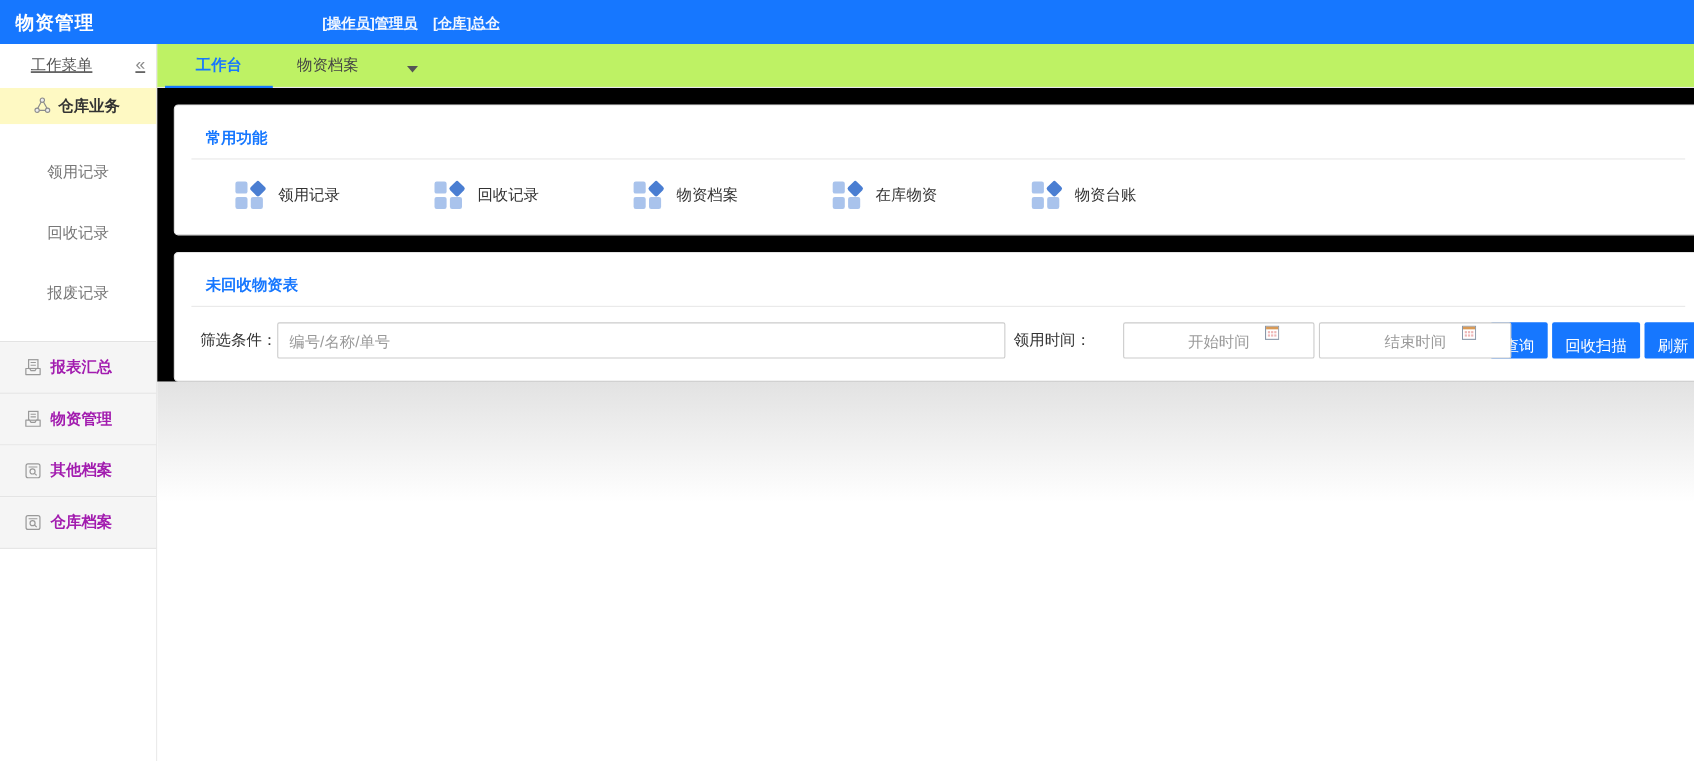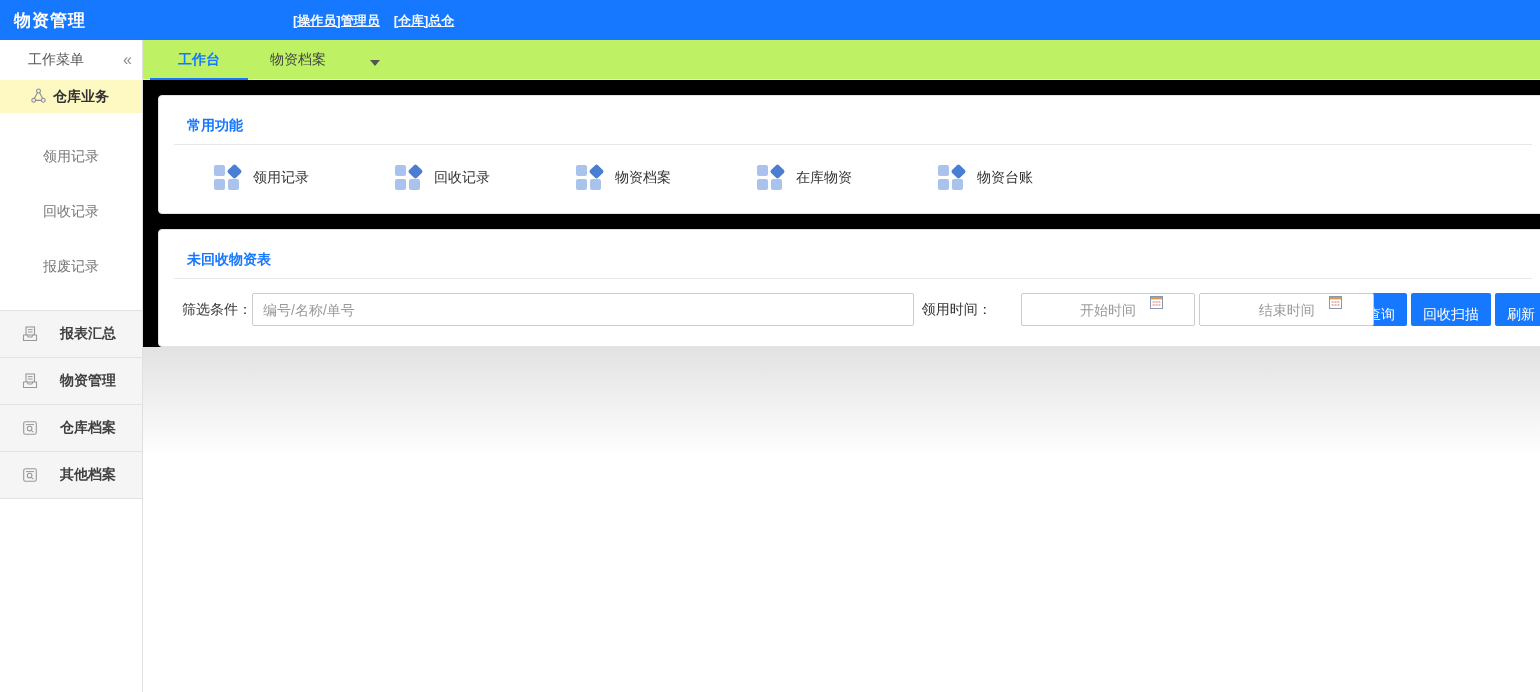--- a/index.html
+++ b/index.html
@@ -10,29 +10,29 @@
   .app-header { position:relative; height:40px; background:#1677ff; display:flex; align-items:center; }
   .app-title { margin-left:14px; color:#fff; font-size:17px; font-weight:bold; letter-spacing:1px; }
   .user-info { position:absolute; left:293px; top:0; height:41px; display:flex; align-items:center; gap:14px;
     color:#f4f8ff; font-size:13px; font-weight:bold;text-decoration:underline; }
 
   
   .frame { display:flex; height:652px; }
 
   
   .sidebar { width:143px; border-right:1px solid #e0e0e0; background:#fff; display:flex; flex-direction:column; }
-  .sb-head { height:40px; display:flex; align-items:center; }
+  .sb-head { height:40px; display:flex; align-items:center;text-decoration:underline; }
   .sb-head-title { margin-left:28px; font-size:14px; color:#555; }
   .sb-collapse { margin-left:auto; margin-right:10px; color:#8c8c8c; font-size:16px; cursor:pointer; line-height:1; }
   .sb-group { height:33px; background:#fef9c3; display:flex; align-items:center; padding-left:30px; gap:6px;
     font-size:14px; font-weight:bold; color:#333; cursor:pointer; }
   .sb-sublist { padding:16px 0; border-bottom:1px solid #e3e3e3; background:#fff; }
   .sb-subitem { height:55px; line-height:55px; text-align:center; font-size:14px; color:#777; cursor:pointer; }
   .sb-menuitem { height:47px; background:#f5f5f5; border-bottom:1px solid #e3e3e3; display:flex; align-items:center;
-    padding-left:21px; gap:21px; font-size:14px; font-weight:bold; color:#404040; cursor:pointer; }
+    padding-left:21px; gap:7px; font-size:14px; font-weight:bold; color:#a21caf; cursor:pointer; }
   .sb-rest { flex:1; background:#fff; }
   .sb-ic { flex:0 0 auto; display:inline-flex; }
 
   
   .main-col { flex:1; display:flex; flex-direction:column; min-width:0; }
 
   .tabbar { height:40px; background:#bef264; border-bottom:1px solid #e8e8e8; display:flex; align-items:center; padding-left:7px; }
   .tab { height:40px; line-height:38px; min-width:98px; text-align:center; font-size:14px; color:#444; cursor:pointer; padding:0 22px; }
   .tab.active { color:#1677ff; font-weight:bold; border-bottom:2px solid #1677ff; }
   .tab-caret { margin-left:22px; margin-top:6px; width:0; height:0; cursor:pointer;
@@ -137,32 +137,32 @@
     </div>
     <div class="sb-menuitem">
       <span class="sb-ic">
         <svg width="18" height="18" viewBox="0 0 18 18">
           <rect x="2.7" y="2.7" width="12.6" height="12.6" rx="1.8" fill="none" stroke="#999" stroke-width="1.1"></rect>
           <line x1="5" y1="5.6" x2="13" y2="5.6" stroke="#999" stroke-width="1"></line>
           <circle cx="8.6" cy="9.6" r="2.3" fill="none" stroke="#999" stroke-width="1.1"></circle>
           <line x1="10.3" y1="11.3" x2="12.4" y2="13.2" stroke="#999" stroke-width="1.1"></line>
         </svg>
       </span>
-      <span>仓库档案</span>
+      <span>其他档案</span>
     </div>
     <div class="sb-menuitem">
       <span class="sb-ic">
         <svg width="18" height="18" viewBox="0 0 18 18">
           <rect x="2.7" y="2.7" width="12.6" height="12.6" rx="1.8" fill="none" stroke="#999" stroke-width="1.1"></rect>
           <line x1="5" y1="5.6" x2="13" y2="5.6" stroke="#999" stroke-width="1"></line>
           <circle cx="8.6" cy="9.6" r="2.3" fill="none" stroke="#999" stroke-width="1.1"></circle>
           <line x1="10.3" y1="11.3" x2="12.4" y2="13.2" stroke="#999" stroke-width="1.1"></line>
         </svg>
       </span>
-      <span>其他档案</span>
+      <span>仓库档案</span>
     </div>
 
     <div class="sb-rest"></div>
   </div>
 
   <div class="main-col">
     <div class="tabbar">
       <div class="tab active">工作台</div>
       <div class="tab">物资档案</div>
       <div class="tab-caret"></div>

